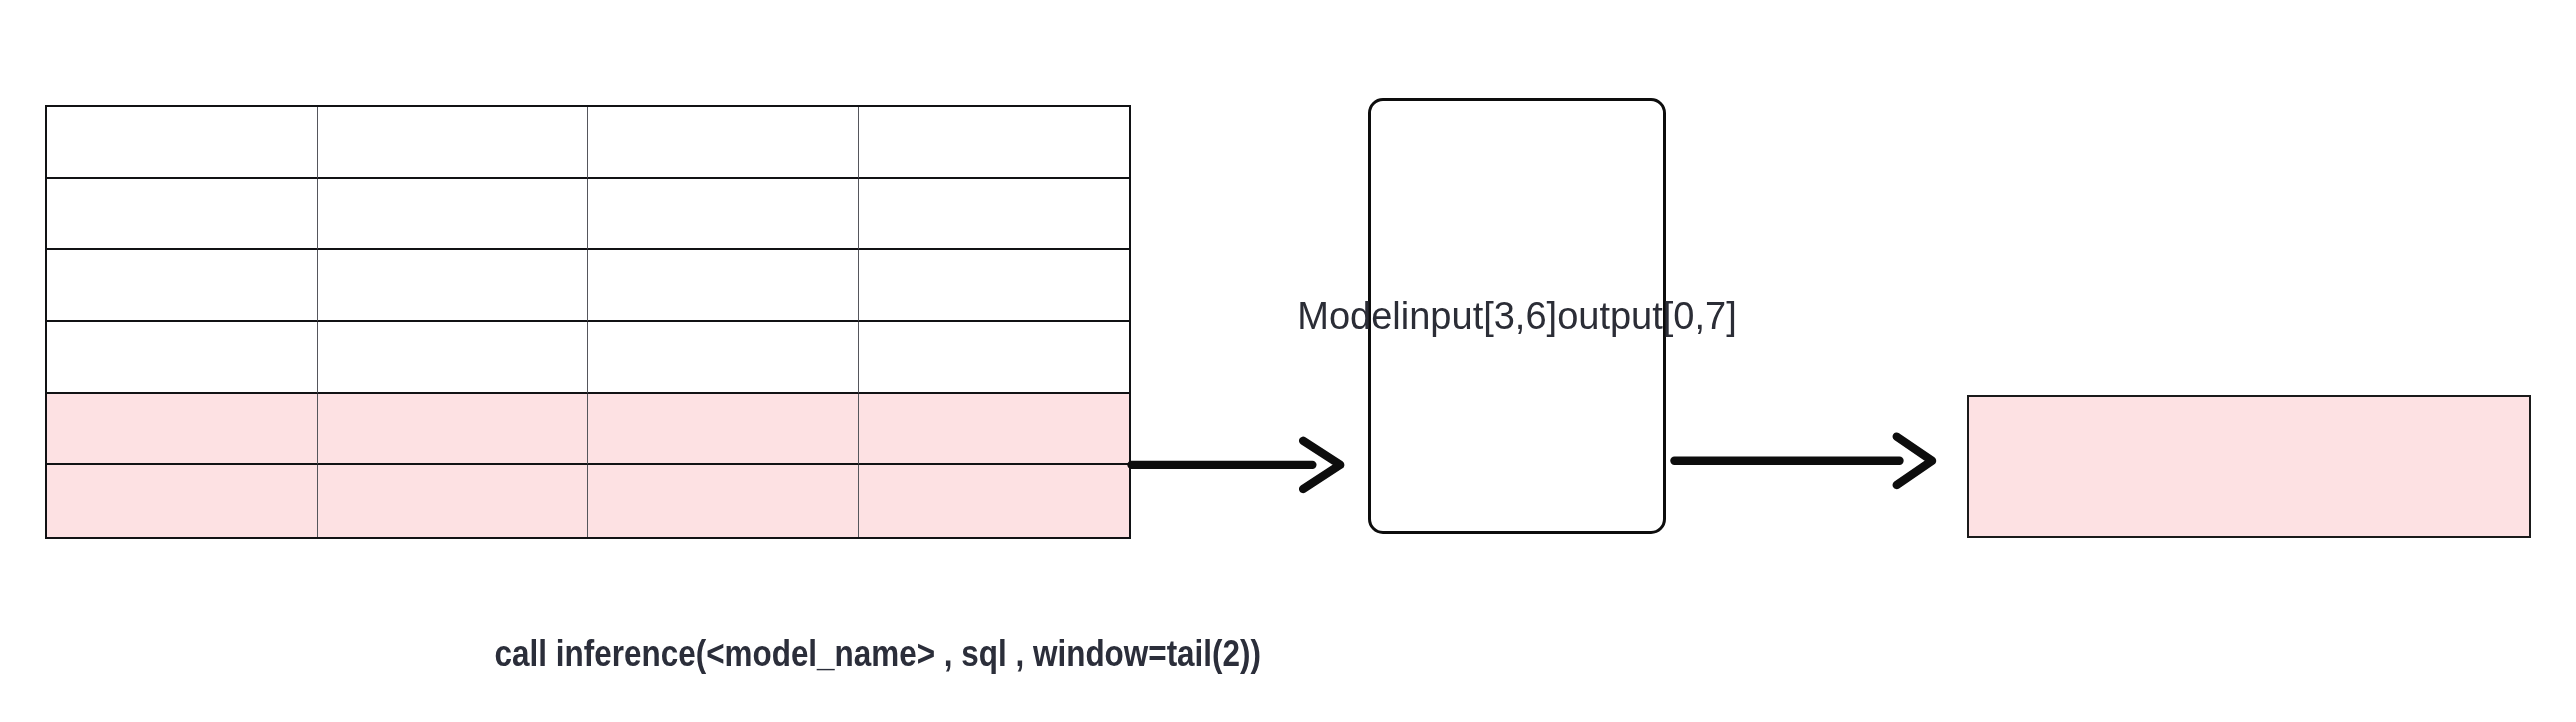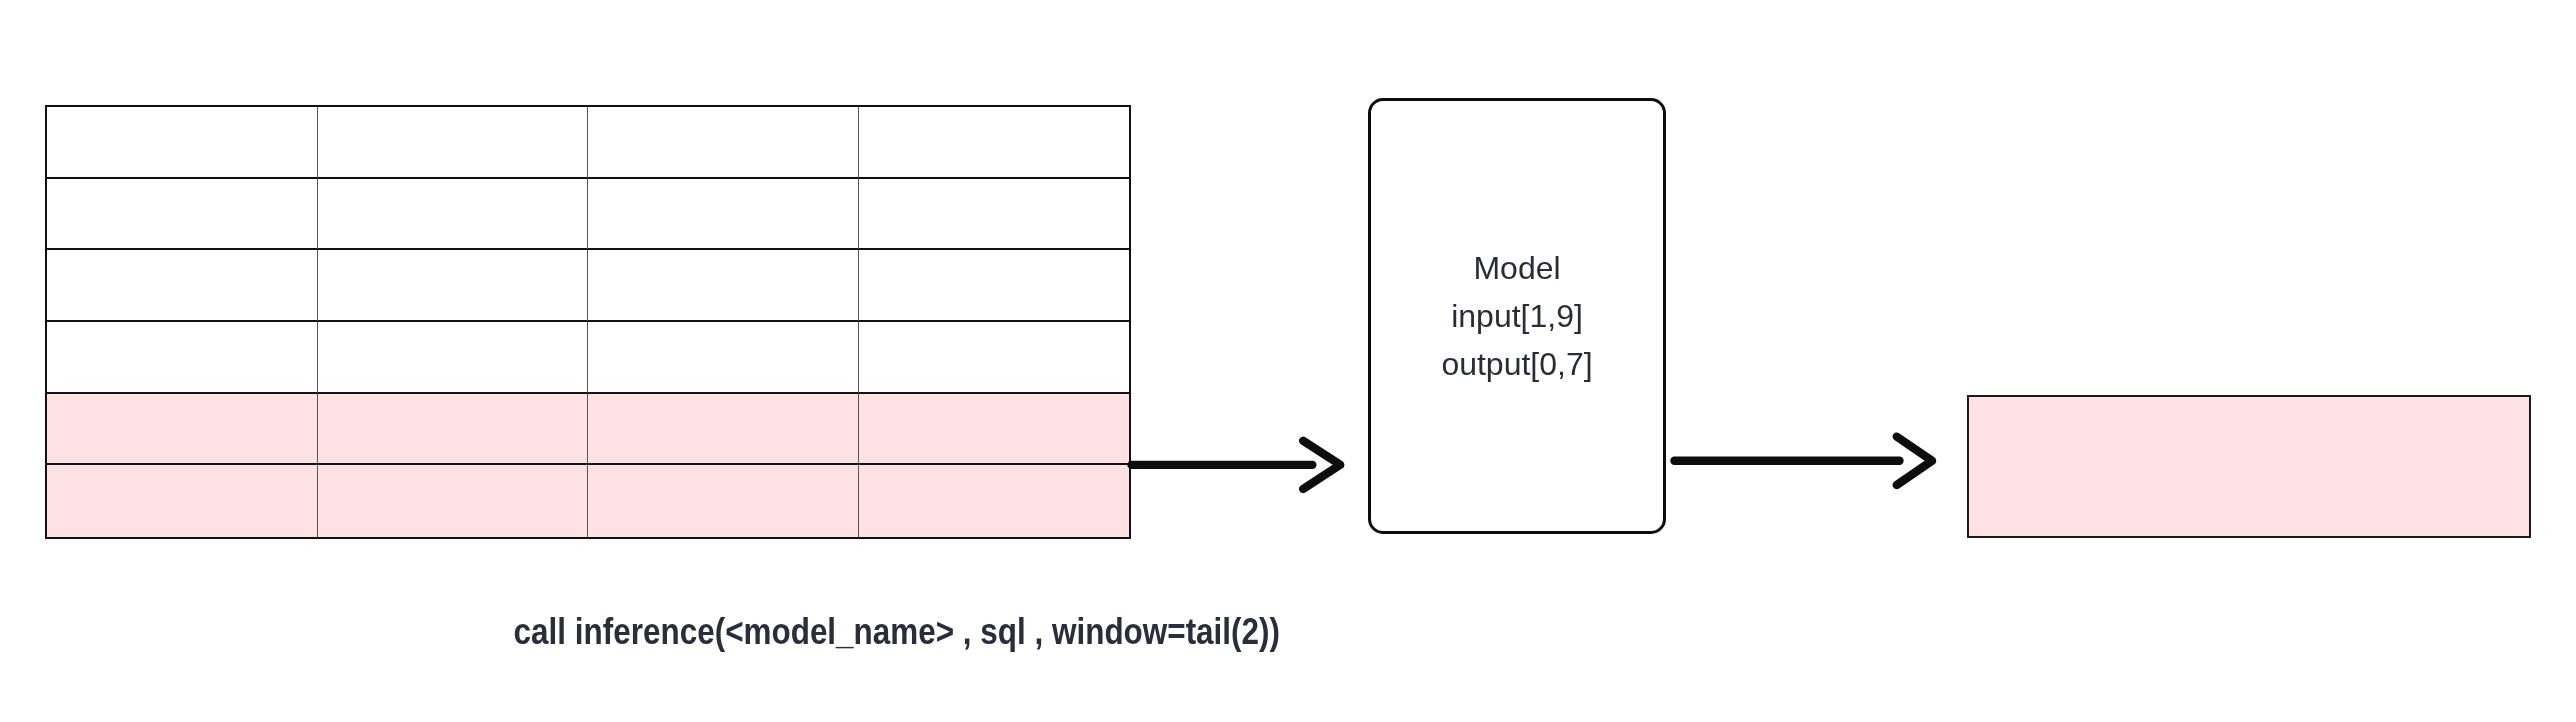--- a/index.html
+++ b/index.html
@@ -46,45 +46,45 @@
   
   .model-box {
     position: absolute;
     left: 1368px; top: 98px;
     width: 298px; height: 436px;
     box-sizing: border-box;
     border: 3.7px solid #0d0d0d;
     border-radius: 15px;
     background: #ffffff;
     display: flex;
-    flex-direction: column;
+    flex-direction: row;
     align-items: center;
     justify-content: center;
     color: #2b2d36;
-    font-size: 32px;
+    font-size: 38px;
     line-height: 48px;
     text-align: center;
   }
 
   
   .output-box {
     position: absolute;
     left: 1967px; top: 395px;
     width: 564px; height: 143px;
     box-sizing: border-box;
     background: #fde1e3;
     border: 2.8px solid #1a1a1a;
   }
 
   
   .caption {
     position: absolute;
-    left: 427px; top: 611px;
+    left: 427px; top: 633px;
     width: 940px;
-    text-align: center;
+    text-align: left;
     white-space: nowrap;
     color: #2b2e3a;
     font-weight: bold;
     font-size: 37px;
   }
   .caption .condensed {
     display: inline-block;
     transform: scaleX(0.85);
     transform-origin: center;
   }
@@ -121,21 +121,21 @@
       <div class="cell last-col last-row highlight"></div>
     </div>
 
   <svg class="arrow-svg" style="left:1124px; top:423px;" width="232" height="93" viewBox="0 0 250 100">
     <line x1="8" y1="45" x2="203" y2="45"></line>
     <path d="M 193 19 L 233 45 L 193 71"></path>
   </svg>
 
   <div class="model-box">
     <div>Model</div>
-    <div>input[1,9]</div>
+    <div>input[3,6]</div>
     <div>output[0,7]</div>
   </div>
 
   <svg class="arrow-svg" style="left:1667px; top:418px;" width="279" height="93" viewBox="0 0 300 100">
     <line x1="8" y1="46" x2="250" y2="46"></line>
     <path d="M 247 20 L 285 46 L 247 72"></path>
   </svg>
 
   <div class="output-box"></div>
 

